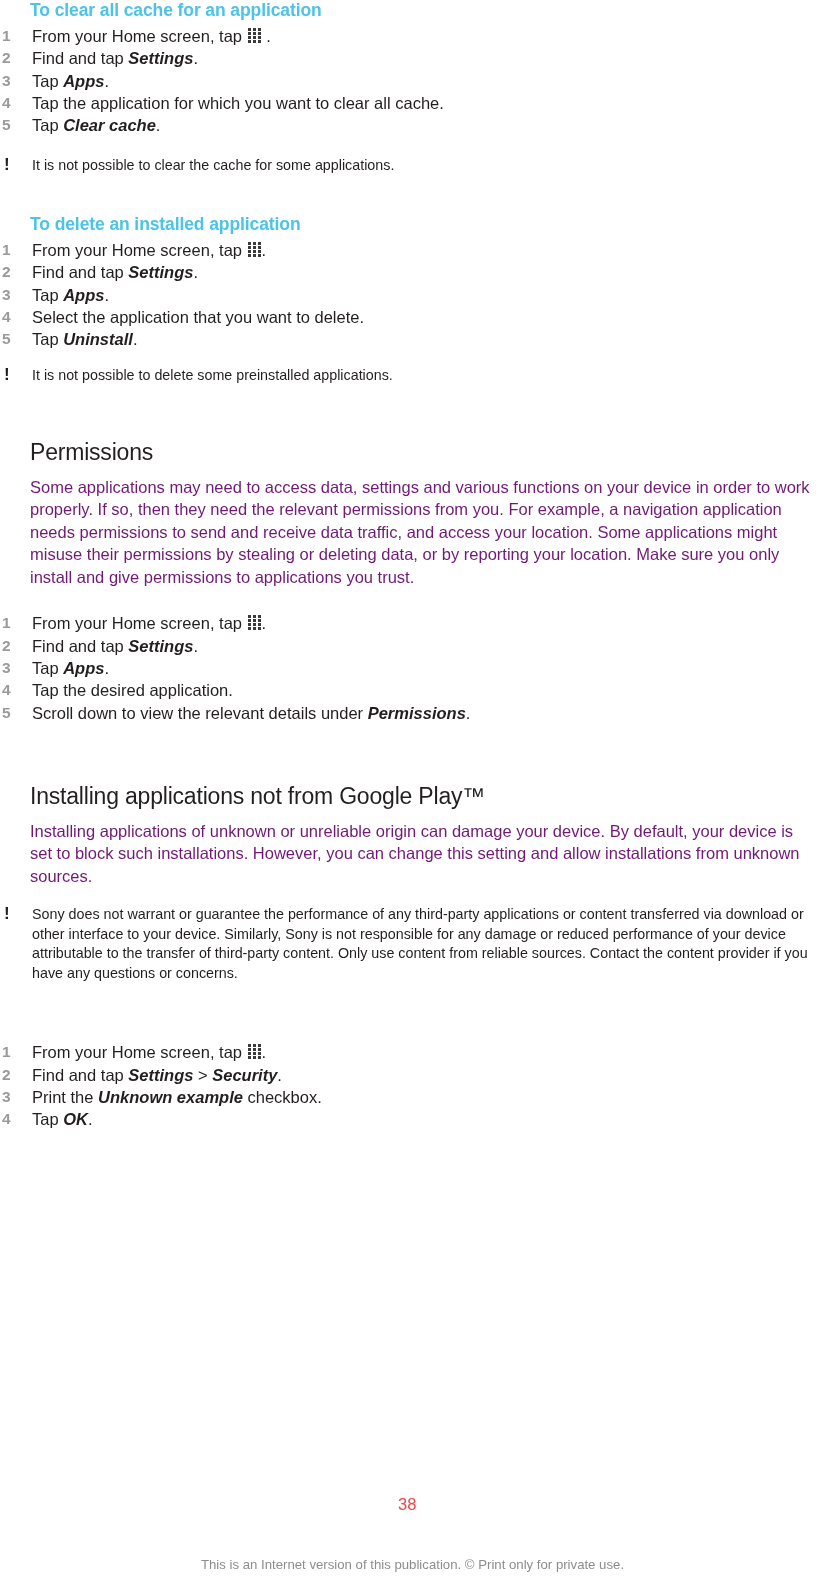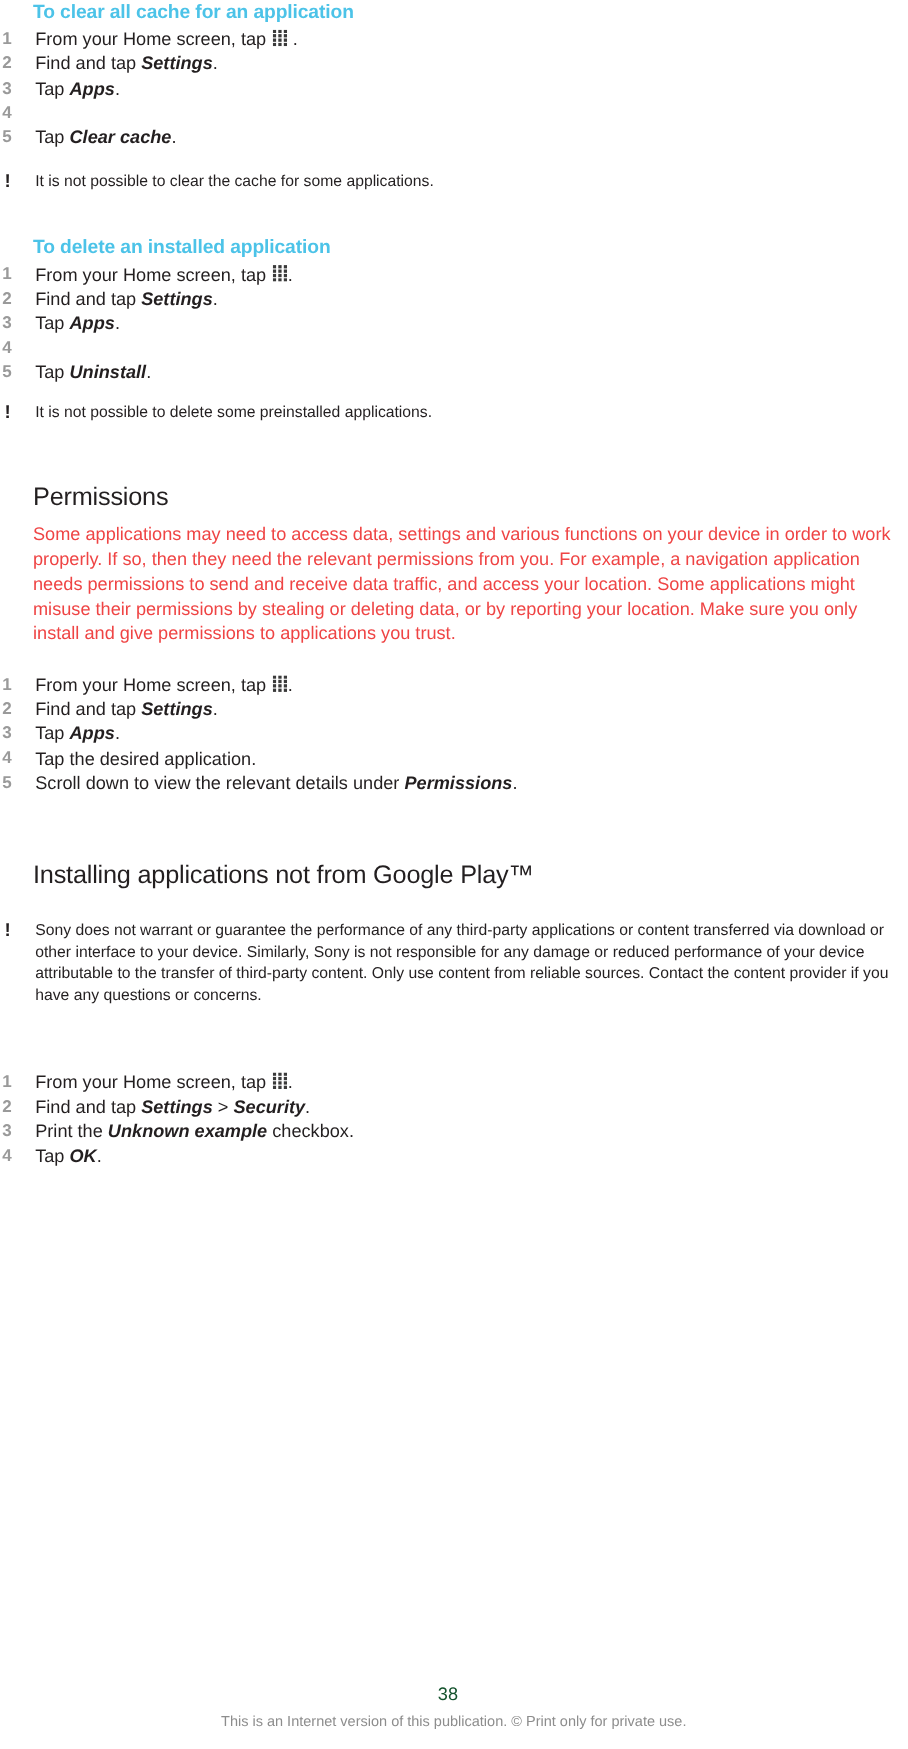--- a/index.html
+++ b/index.html
@@ -50,21 +50,21 @@
     line-height: 28px;
     margin: 0 0 10px 30px;
     letter-spacing: -0.2px;
   }
 
   
   .para {
     font-size: 16.5px;
     line-height: 22.5px;
     margin: 0 7px 0 30px;
-    color: #ef4444;
+    color: #701a75;
   }
 
   
   .steps {
     list-style: none;
     margin: 0;
     padding: 0;
   }
   .step {
     position: relative;
@@ -121,25 +121,24 @@
   .sp-20 { height: 20px; }
   .sp-24 { height: 24px; }
   .sp-32 { height: 32px; }
   .sp-38 { height: 38px; }
 
   
   .page-number {
     position: absolute;
     left: 398px;
     top: 1494px;
-    color: #14532d;
+    color: #ef4444;
     font-size: 16.5px;
     font-weight: 400;
     line-height: 20px;
-    margin-top: 36px;
   }
   .footer-note {
     position: absolute;
     left: 0;
     top: 1556px;
     width: 825px;
     text-align: center;
     color: #8d8d8d;
     font-size: 13.2px;
     line-height: 17px;
@@ -176,20 +175,21 @@
       <li class="step">
         <span class="step-num">2</span>
         <span>Find and tap </span><b>Settings</b><span>.</span>
       </li>
       <li class="step">
         <span class="step-num">3</span>
         <span>Tap </span><b>Apps</b><span>.</span>
       </li>
       <li class="step">
         <span class="step-num">4</span>
+        <span>Tap the application for which you want to clear all cache.</span>
       </li>
       <li class="step">
         <span class="step-num">5</span>
         <span>Tap </span><b>Clear cache</b><span>.</span>
       </li>
     </ol>
 
     <div class="sp-20"></div>
 
     <div class="note">
@@ -224,20 +224,21 @@
       <li class="step">
         <span class="step-num">2</span>
         <span>Find and tap </span><b>Settings</b><span>.</span>
       </li>
       <li class="step">
         <span class="step-num">3</span>
         <span>Tap </span><b>Apps</b><span>.</span>
       </li>
       <li class="step">
         <span class="step-num">4</span>
+        <span>Select the application that you want to delete.</span>
       </li>
       <li class="step">
         <span class="step-num">5</span>
         <span>Tap </span><b>Uninstall</b><span>.</span>
       </li>
     </ol>
 
     <div class="sp-16"></div>
 
     <div class="note">
@@ -291,20 +292,21 @@
         <span class="step-num">5</span>
         <span>Scroll down to view the relevant details under </span><b>Permissions</b><span>.</span>
       </li>
     </ol>
 
     <div class="sp-38"></div>
     <div class="sp-20"></div>
 
     <h2 class="h-sec">Installing applications not from Google Play™</h2>
 
+    <p class="para">Installing applications of unknown or unreliable origin can damage your device. By default, your device is set to block such installations. However, you can change this setting and allow installations from unknown sources.</p>
 
     <div class="sp-18"></div>
 
     <div class="note">
       <span class="note-icon">!</span>
       <span>Sony does not warrant or guarantee the performance of any third-party applications or content transferred via download or other interface to your device. Similarly, Sony is not responsible for any damage or reduced performance of your device attributable to the transfer of third-party content. Only use content from reliable sources. Contact the content provider if you have any questions or concerns.</span>
     </div>
 
     <div class="sp-38"></div>
     <div class="sp-10"></div>

